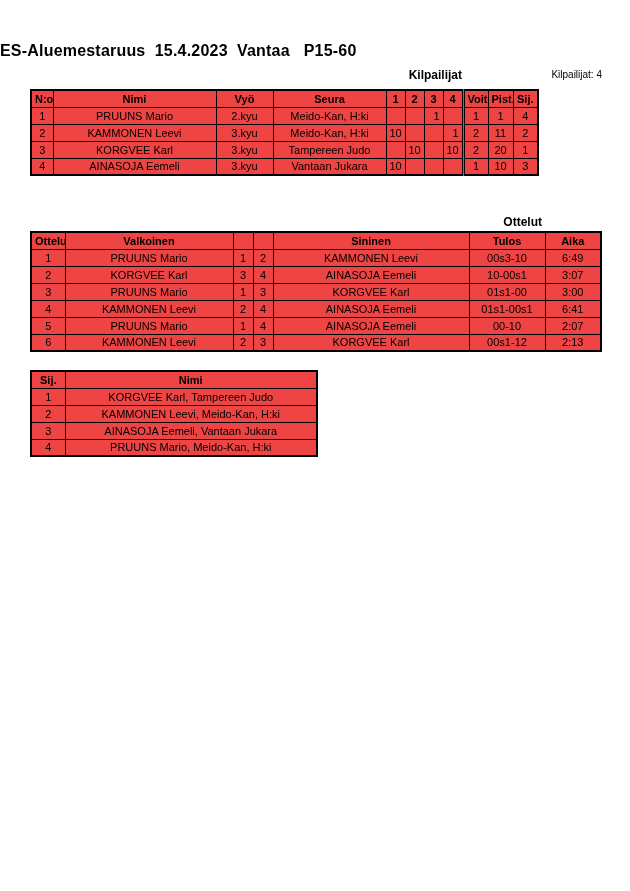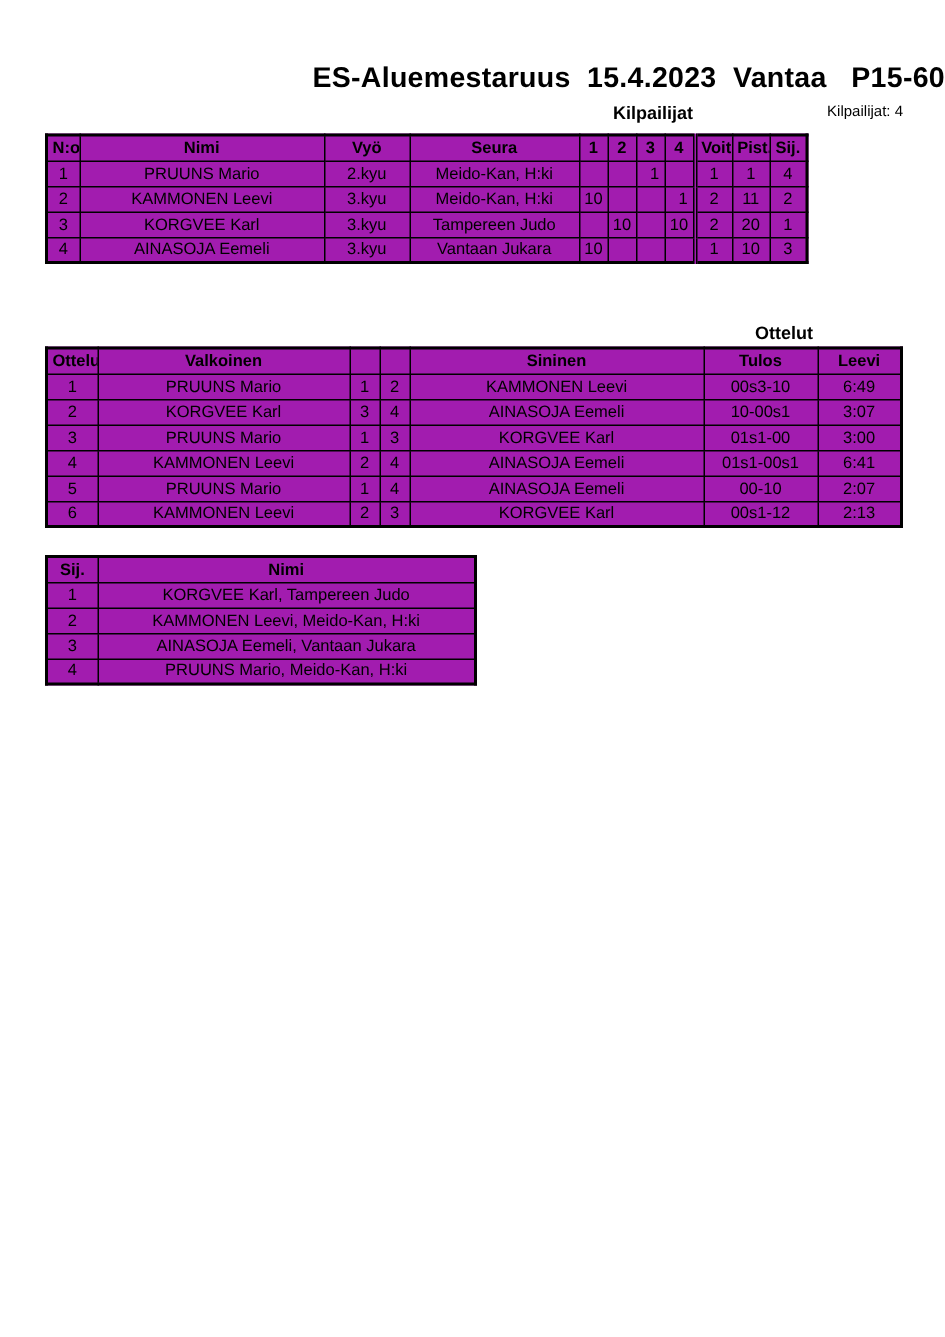--- a/index.html
+++ b/index.html
@@ -6,35 +6,35 @@
   html, body { background: #ffffff; }
   body {
     width: 630px; height: 891px;
     font-family: "Liberation Sans", sans-serif;
     color: #000;
   }
   .page { position: relative; width: 630px; height: 891px; background: #fff; overflow: hidden; }
 
   .doc-title {
     position: absolute; top: 42px; left: 0; width: 630px;
-    text-align: right; font-size: 19px; font-weight: bold;
+    text-align: left; font-size: 16px; font-weight: bold;
     white-space: pre; letter-spacing: 0.2px;
   }
   .section-label { position: absolute; font-size: 12px; font-weight: bold; text-align: right; }
   .label-kilpailijat { top: 68px; left: 30px; width: 432px; }
   .label-ottelut    { top: 215px; left: 30px; width: 512px; }
   .label-tulokset   { top: 354px; left: 30px; width: 286px; }
   .count-note { position: absolute; top: 69px; right: 28px; font-size: 10px; }
 
   table {
     position: absolute;
     border-collapse: collapse;
     table-layout: fixed;
     font-size: 11px;
-    background: #a21caf;
+    background: #ef4444;
     border: 2px solid #000;
   }
   th, td {
     border: 1px solid #000;
     height: 17px;
     padding: 1px 3px;
     overflow: hidden;
     white-space: nowrap;
     font-weight: normal;
   }
@@ -156,21 +156,21 @@
         <col style="width:56px">
     </colgroup>
     <thead>
       <tr>
         <th>Ottelu</th>
         <th>Valkoinen</th>
         <th></th>
         <th></th>
         <th>Sininen</th>
         <th>Tulos</th>
-        <th>Leevi</th>
+        <th>Aika</th>
       </tr>
     </thead>
     <tbody>
       <tr>
         <td class="c">1</td>
         <td class="l">PRUUNS Mario</td>
         <td class="c">1</td>
         <td class="c">2</td>
         <td class="l">KAMMONEN Leevi</td>
         <td class="c">00s3-10</td>

